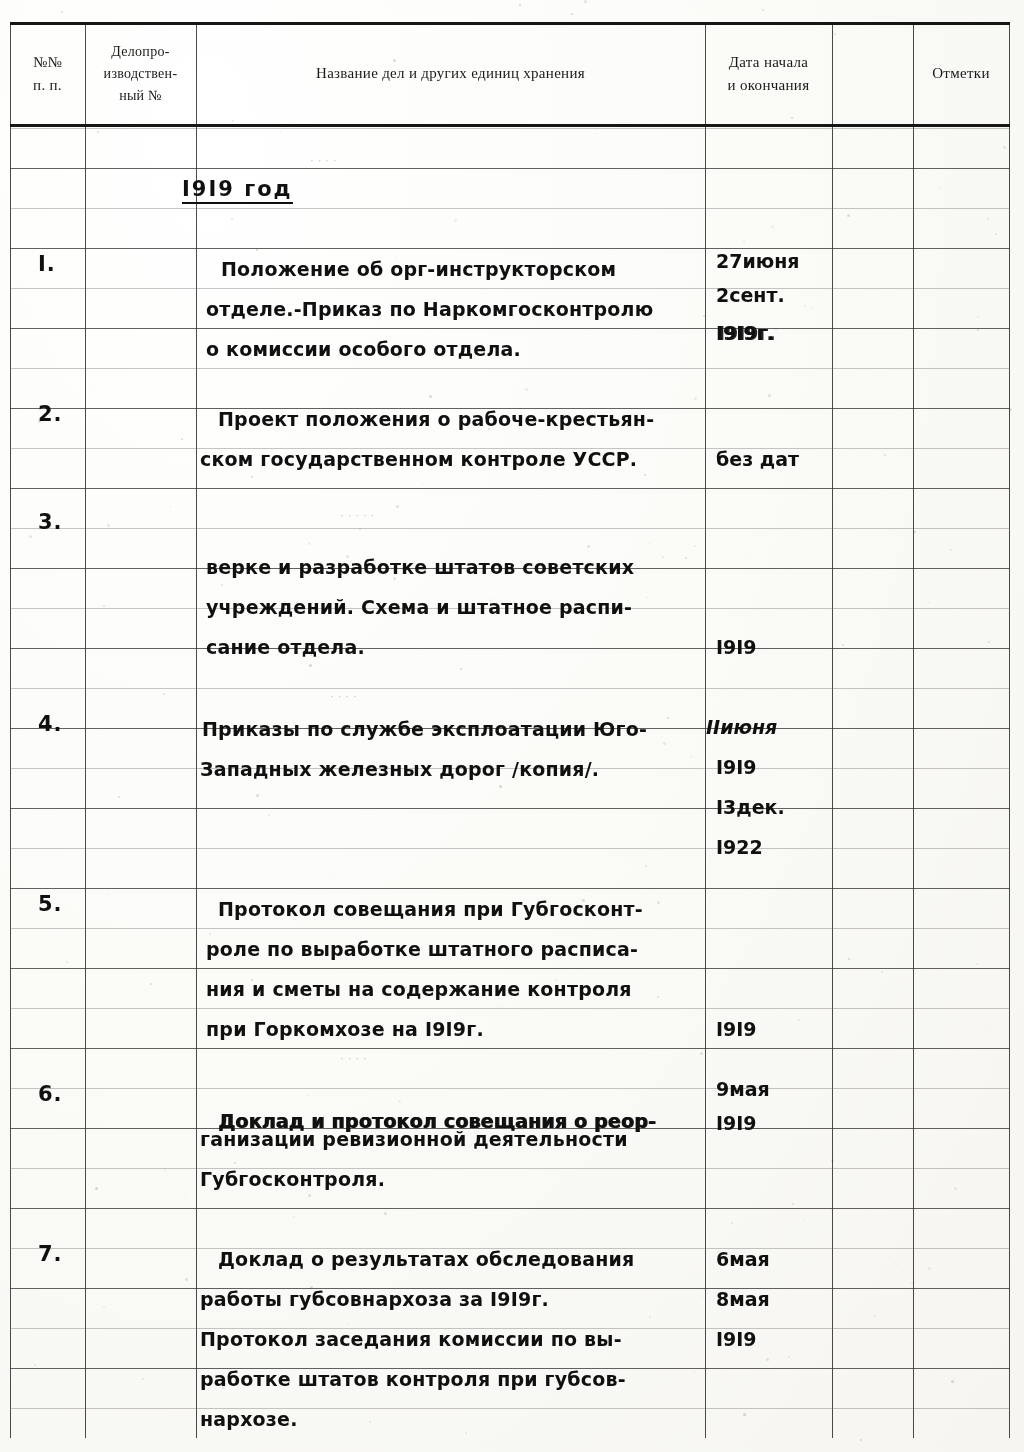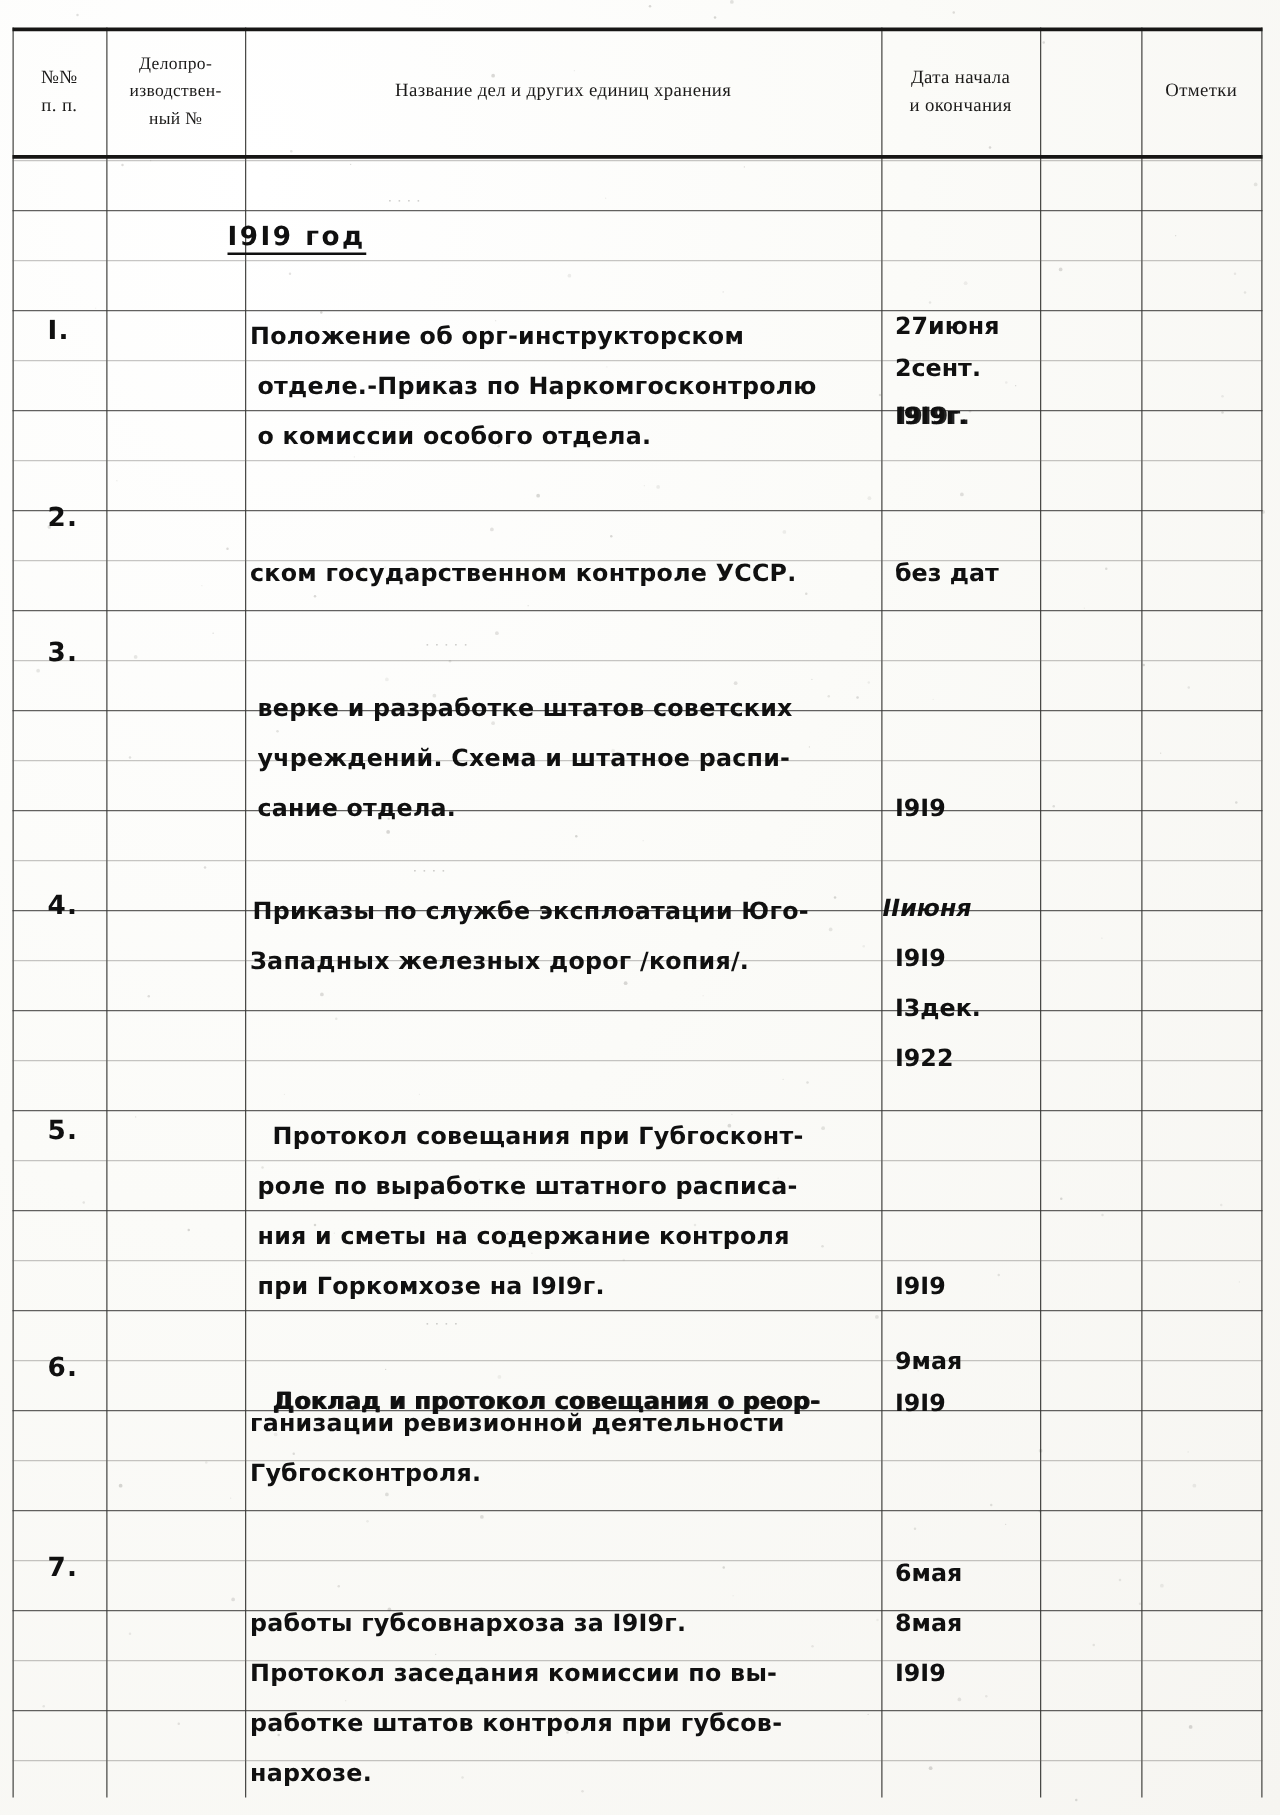--- a/index.html
+++ b/index.html
@@ -326,27 +326,28 @@
         <div class="rule" style="top: 1266px;"></div>
         <div class="rule faint" style="top: 1306px;"></div>
         <div class="rule" style="top: 1346px;"></div>
         <div class="rule faint" style="top: 1386px;"></div>
       </div>
 
     <div class="tw title" style="left:172px;top:155px;">I9I9 год</div>
 
     <div id="body-text">
         <div class="tw num" style="left: 28px; top: 230px;">I.</div>
-        <div class="tw" style="left: 190px; top: 236px;">Положение об орг-инструкторском</div>
+        <div class="tw" style="left: 211px; top: 236px;">Положение об орг-инструкторском</div>
         <div class="tw" style="left: 196px; top: 276px;">отделе.-Приказ по Наркомгосконтролю</div>
         <div class="tw" style="left: 196px; top: 316px;">о комиссии особого отдела.</div>
         <div class="tw date" style="left: 706px; top: 228px;">27июня</div>
         <div class="tw date" style="left: 706px; top: 262px;">2сент.</div>
         <div class="tw date ovr" style="left: 706px; top: 300px;">I9I9г.<span class="strike" style="transform: translateX(2px);">I9I9г.</span></div>
         <div class="tw num" style="left: 28px; top: 380px;">2.</div>
+        <div class="tw" style="left: 208px; top: 386px;">Проект положения о рабоче-крестьян-</div>
         <div class="tw" style="left: 190px; top: 426px;">ском государственном контроле УССР.</div>
         <div class="tw date" style="left: 706px; top: 426px;">без дат</div>
         <div class="tw num" style="left: 28px; top: 488px;">3.</div>
         <div class="tw" style="left: 196px; top: 534px;">верке и разработке штатов советских</div>
         <div class="tw" style="left: 196px; top: 574px;">учреждений. Схема и штатное распи-</div>
         <div class="tw" style="left: 196px; top: 614px;">сание отдела.</div>
         <div class="tw date" style="left: 706px; top: 614px;">I9I9</div>
         <div class="tw num" style="left: 28px; top: 690px;">4.</div>
         <div class="tw" style="left: 192px; top: 696px;">Приказы по службе эксплоатации Юго-</div>
         <div class="tw" style="left: 190px; top: 736px;">Западных железных дорог /копия/.</div>
@@ -360,20 +361,21 @@
         <div class="tw" style="left: 196px; top: 956px;">ния и сметы на содержание контроля</div>
         <div class="tw" style="left: 196px; top: 996px;">при Горкомхозе на I9I9г.</div>
         <div class="tw date" style="left: 706px; top: 996px;">I9I9</div>
         <div class="tw num" style="left: 28px; top: 1060px;">6.</div>
         <div class="tw ovr" style="left: 208px; top: 1066px;">Доклад и протокол совещания о реор-<span class="strike" style="left: 0px; transform: translateX(1px);">Доклад и протокол совещания о реор-</span></div>
         <div class="tw" style="left: 190px; top: 1106px;">ганизации ревизионной деятельности</div>
         <div class="tw" style="left: 190px; top: 1146px;">Губгосконтроля.</div>
         <div class="tw date" style="left: 706px; top: 1056px;">9мая</div>
         <div class="tw date" style="left: 706px; top: 1090px;">I9I9</div>
         <div class="tw num" style="left: 28px; top: 1220px;">7.</div>
+        <div class="tw" style="left: 208px; top: 1226px;">Доклад о результатах обследования</div>
         <div class="tw" style="left: 190px; top: 1266px;">работы губсовнархоза за I9I9г.</div>
         <div class="tw" style="left: 190px; top: 1306px;">Протокол заседания комиссии по вы-</div>
         <div class="tw" style="left: 190px; top: 1346px;">работке штатов контроля при губсов-</div>
         <div class="tw" style="left: 190px; top: 1386px;">нархозе.</div>
         <div class="tw date" style="left: 706px; top: 1226px;">6мая</div>
         <div class="tw date" style="left: 706px; top: 1266px;">8мая</div>
         <div class="tw date" style="left: 706px; top: 1306px;">I9I9</div>
       </div>
 
     <div class="ghost" style="left:300px;top:132px;">· ·  ·   ·</div>

